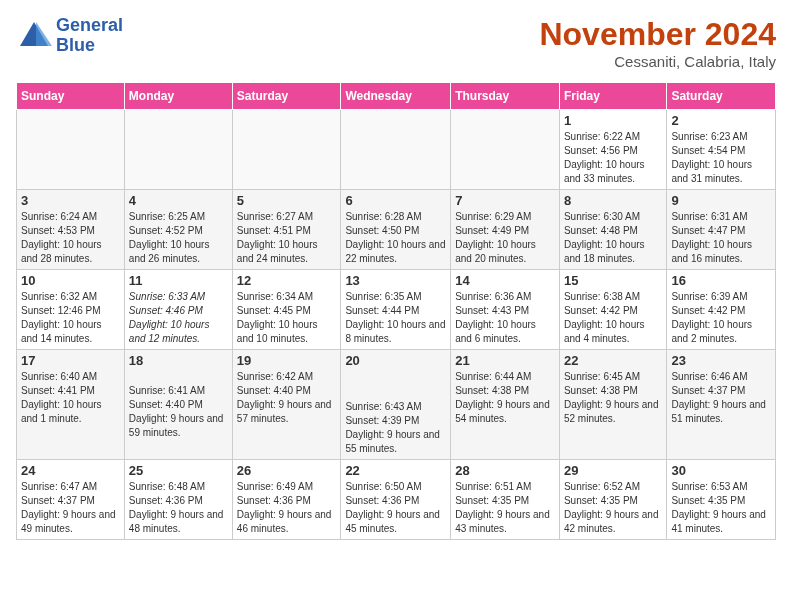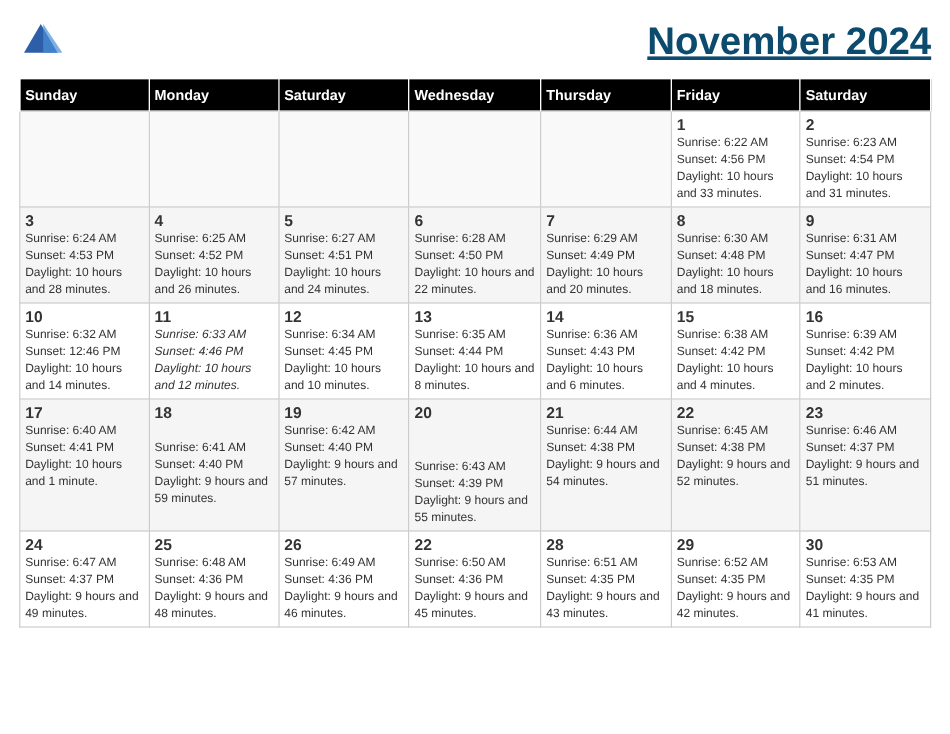--- a/index.html
+++ b/index.html
@@ -30,33 +30,32 @@
       width: 36px;
       height: 36px;
       margin-right: 4px;
     }
     .title-area {
       text-align: right;
     }
     .month-title {
       font-size: 32px;
       font-weight: bold;
-      color: #0c4a6e;
-      text-decoration: underline;
+      color: #c2410c;
     }
     .subtitle {
       font-size: 15px;
       color: #555;
     }
     .calendar {
       width: 100%;
       border-collapse: collapse;
     }
     .calendar th {
-      background: #000000;
+      background: #ec4899;
       color: #fff;
       font-size: 12px;
       font-weight: bold;
       padding: 6px 4px;
       border: 1px solid #fff;
       text-align: left;
     }
     .calendar td {
       border: 1px solid #ccc;
       vertical-align: top;
@@ -89,23 +88,28 @@
 <body>
 
 <div class="page">
   <div class="header">
     <div class="logo">
       <svg class="logo-icon" viewBox="0 0 36 36">
         <rect x="0" y="0" width="36" height="36" fill="none"></rect>
         <polygon points="18,4 32,28 4,28" fill="#2c5fa8"></polygon>
         <polygon points="20,4 36,28 20,28" fill="#4a90d9" opacity="0.7"></polygon>
       </svg>
+      <div>
+        <div style="font-size:18px;font-weight:bold;color:#2c5fa8;line-height:1.1;">General</div>
+        <div style="font-size:18px;font-weight:bold;color:#2c5fa8;line-height:1.1;">Blue</div>
+      </div>
     </div>
     <div class="title-area">
       <div class="month-title">November 2024</div>
+      <div class="subtitle">Cessaniti, Calabria, Italy</div>
     </div>
   </div>
 
   <table class="calendar">
     <thead>
       <tr>
         <th>Sunday</th>
         <th>Monday</th>
         <th>Saturday</th>
         <th>Wednesday</th>

